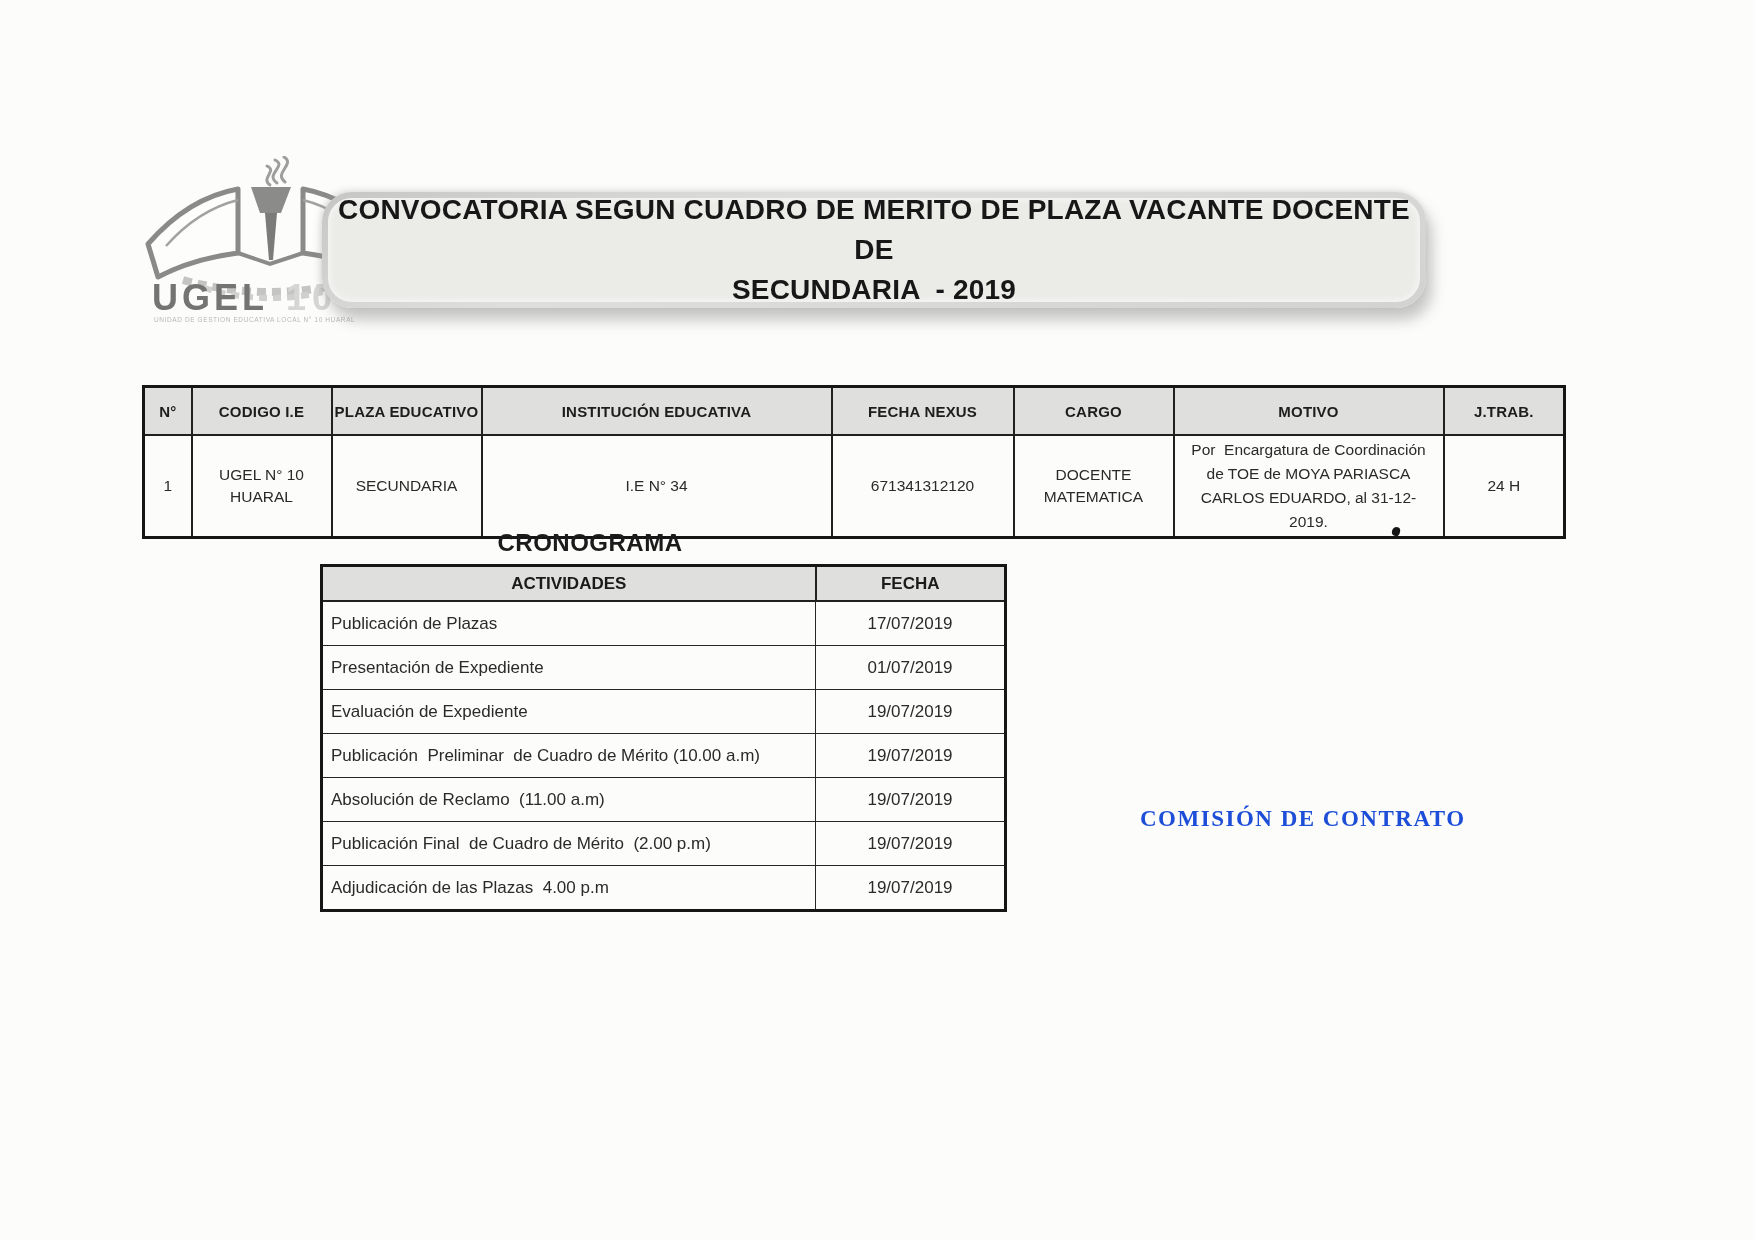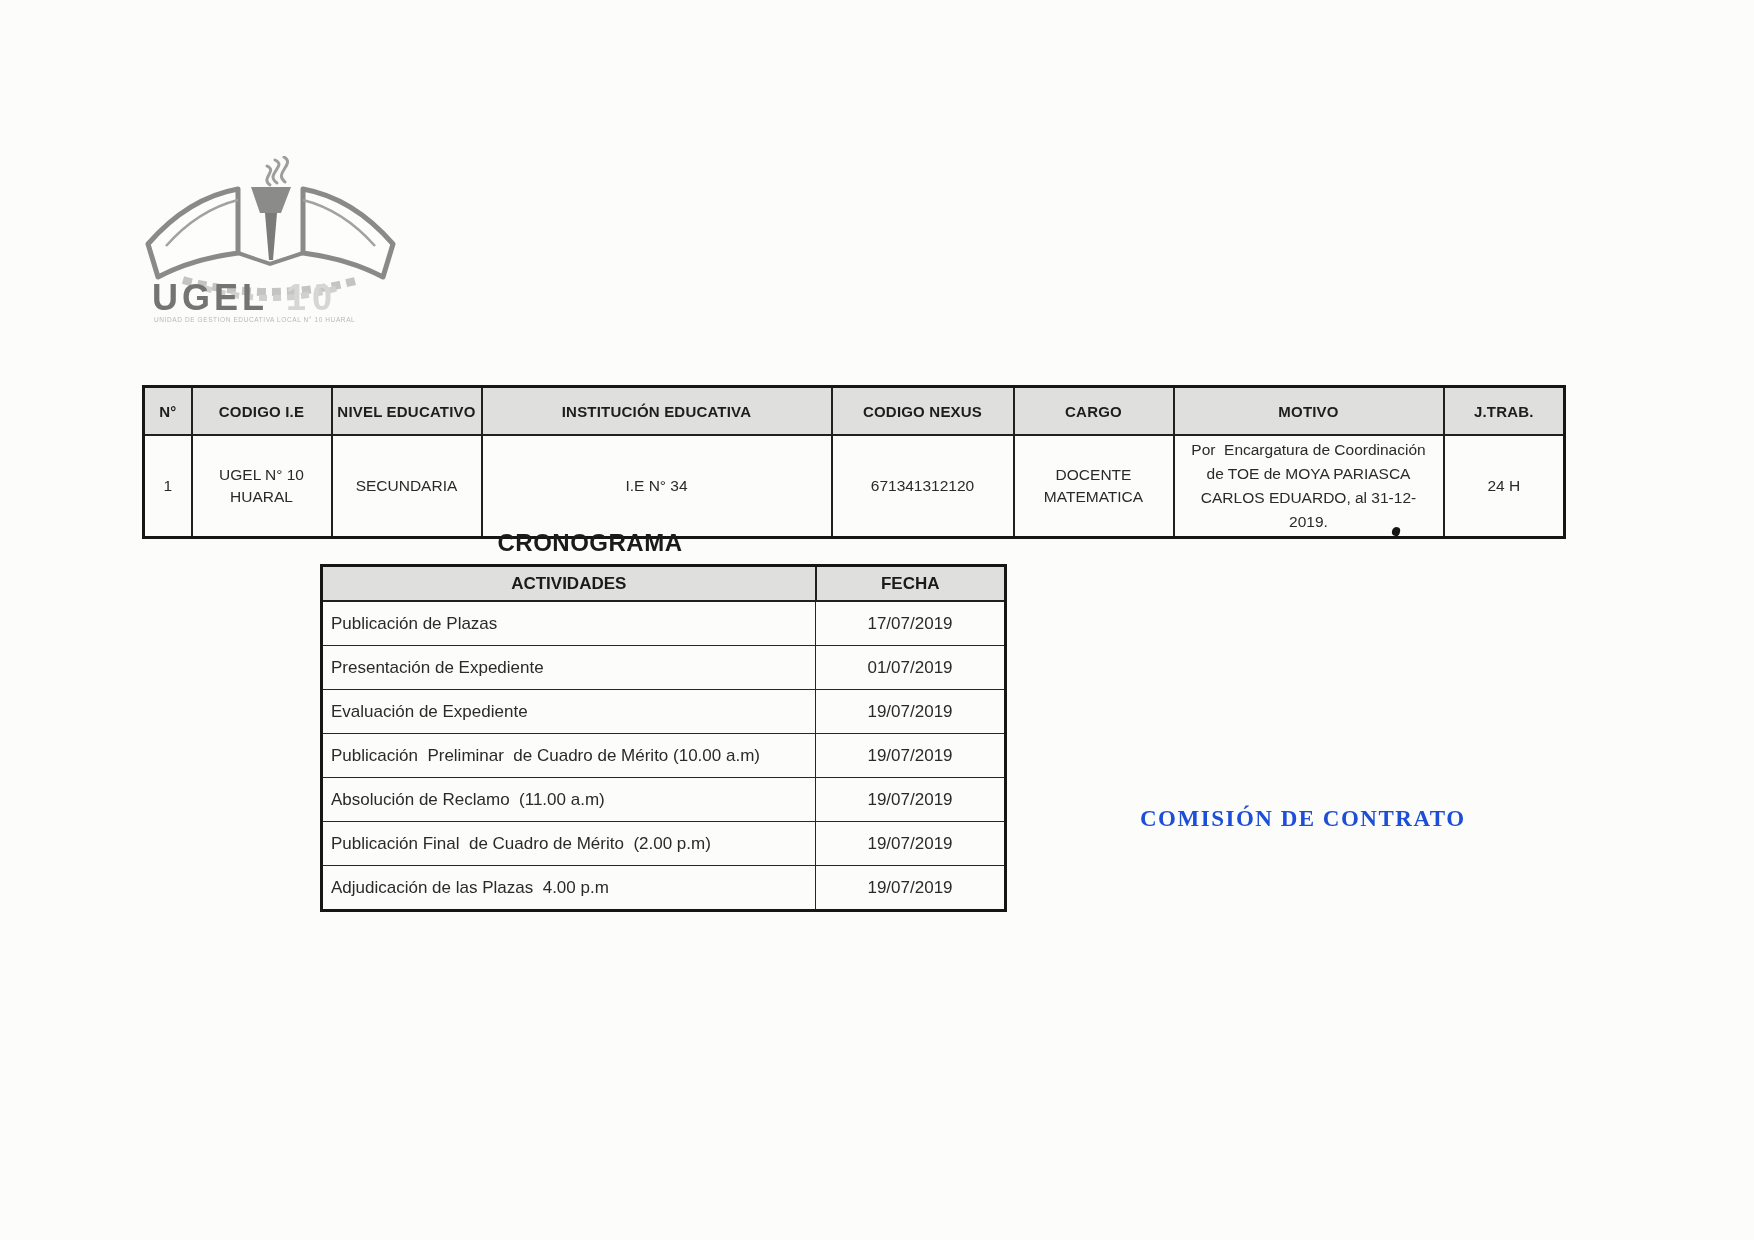--- a/index.html
+++ b/index.html
@@ -128,39 +128,45 @@
         <path d="M45,124 Q133,148 221,124" stroke="#c4c4c2" stroke-width="8" stroke-dasharray="9 6"></path>
         <path d="M66,132 Q133,152 200,132" stroke="#d0d0ce" stroke-width="6" stroke-dasharray="8 6"></path>
       </g>
 
       <text x="14" y="154" font-family="Liberation Sans, DejaVu Sans, sans-serif" font-size="36" font-weight="bold" letter-spacing="4" fill="#747472">UGEL</text>
       <text x="148" y="154" font-family="Liberation Sans, DejaVu Sans, sans-serif" font-size="36" font-weight="bold" letter-spacing="6" fill="#d6d6d4">10</text>
       <text x="16" y="166" font-family="Liberation Sans, DejaVu Sans, sans-serif" font-size="6.5" letter-spacing=".6" fill="#b8b8b6">UNIDAD DE GESTION EDUCATIVA LOCAL N° 10 HUARAL</text>
     </svg>
   </div>
 
+  <div class="banner">
+    <div class="banner-inner">
+      <div class="banner-line">CONVOCATORIA SEGUN CUADRO DE MERITO DE PLAZA VACANTE DOCENTE DE</div>
+      <div class="banner-line">SECUNDARIA  - 2019</div>
+    </div>
+  </div>
 
   <table class="vtable">
     <colgroup>
       <col style="width:48px">
         <col style="width:140px">
         <col style="width:150px">
         <col style="width:350px">
       <col style="width:182px">
         <col style="width:160px">
         <col style="width:270px">
         <col style="width:121px">
     </colgroup>
     <thead>
       <tr>
         <th>N°</th>
         <th>CODIGO I.E</th>
-        <th>NIVEL EDUCATIVO</th>
+        <th>PLAZA EDUCATIVO</th>
         <th>INSTITUCIÓN EDUCATIVA</th>
-        <th>CODIGO NEXUS</th>
+        <th>FECHA NEXUS</th>
         <th>CARGO</th>
         <th>MOTIVO</th>
         <th>J.TRAB.</th>
       </tr>
     </thead>
     <tbody>
       <tr>
         <td>1</td>
         <td>UGEL N° 10 HUARAL</td>
         <td>SECUNDARIA</td>

